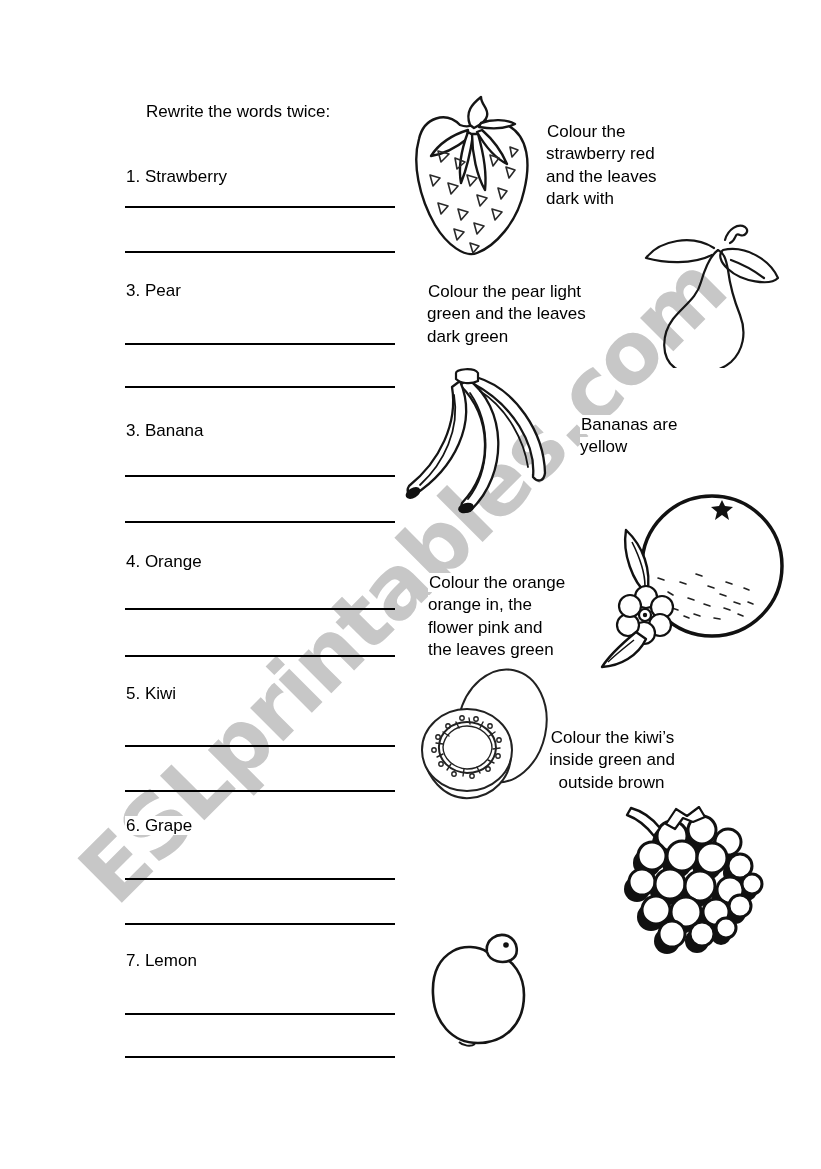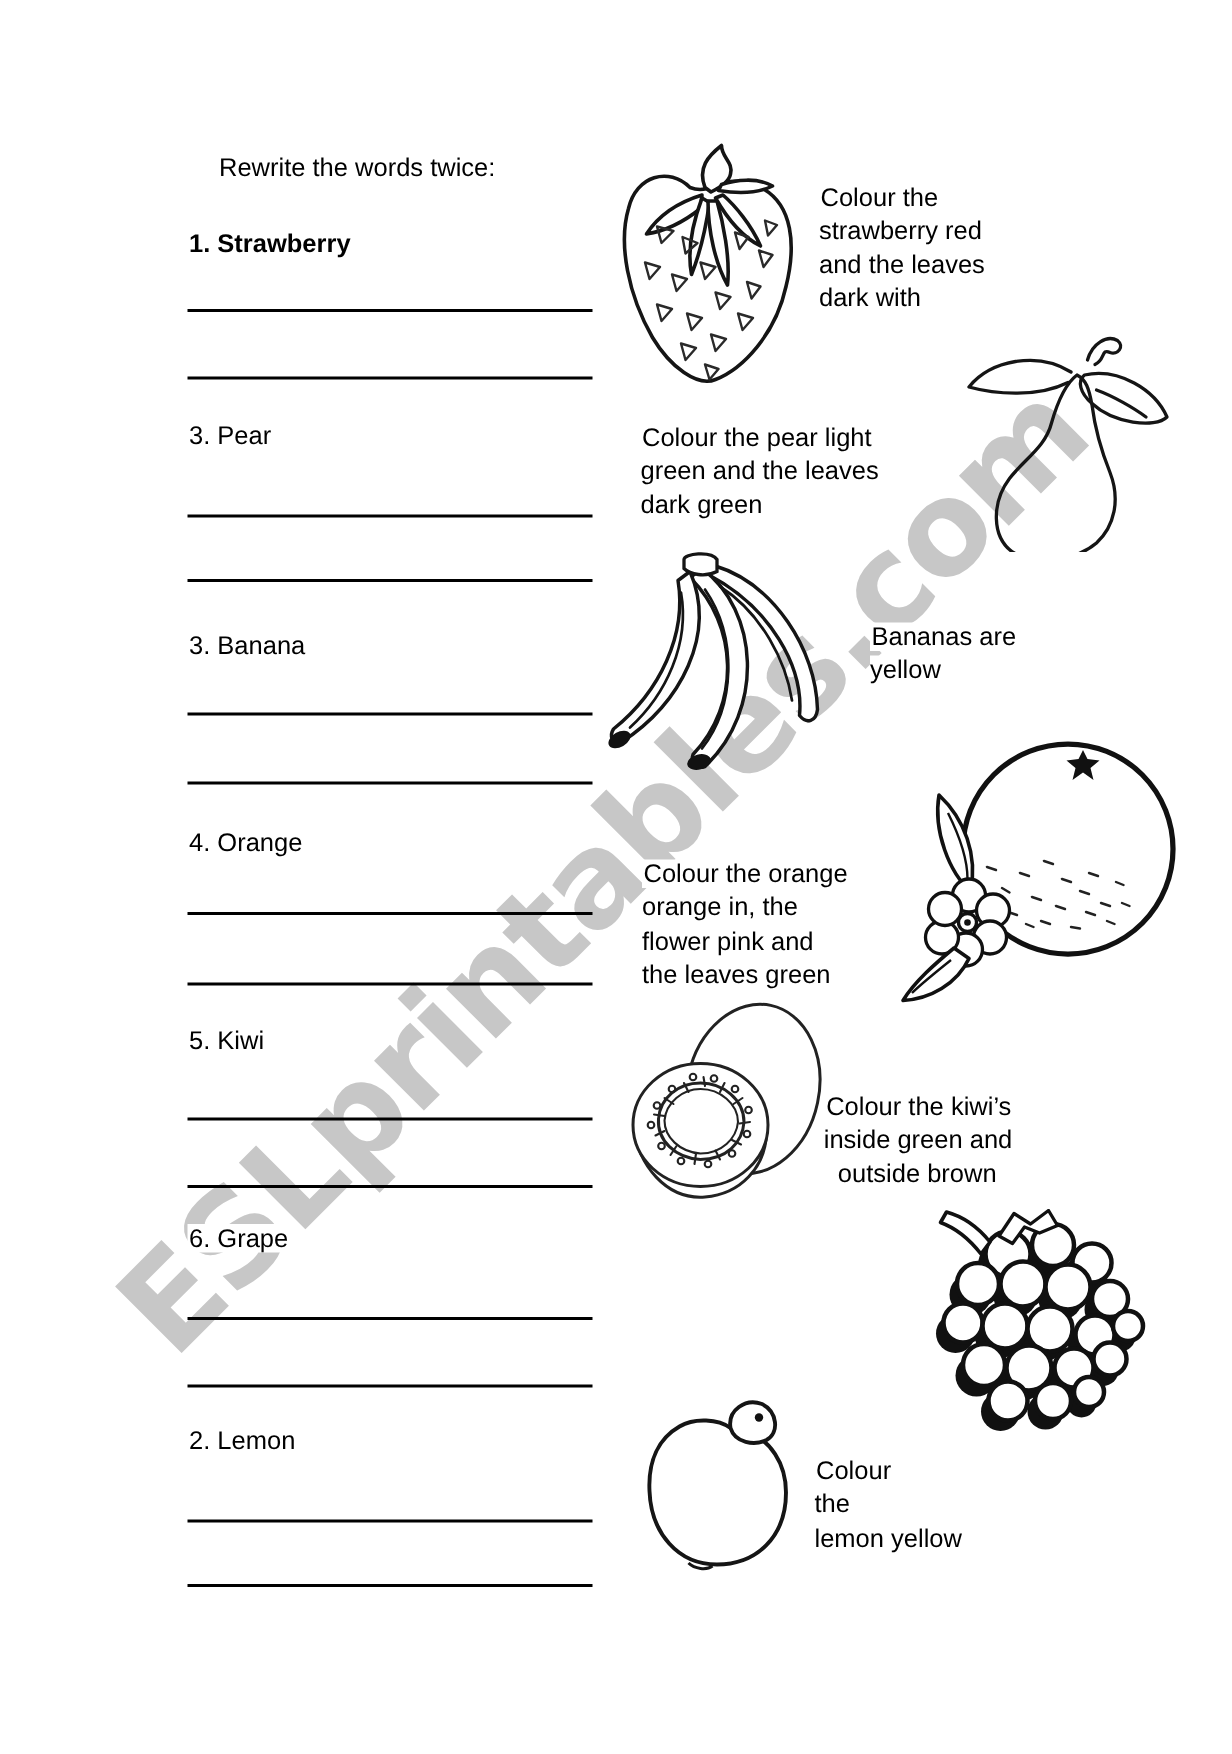--- a/index.html
+++ b/index.html
@@ -27,21 +27,21 @@
 </head>
 <body>
 
 <div class="page">
 
   <div class="watermark">ESLprintables.com</div>
 
   <div class="txt" style="left:125px; top:101px;margin-left:20px;">
     <span>Rewrite the words twice:</span></div>
 
-  <div class="txt" style="left:125px; top:152px;font-weight:bold;">
+  <div class="txt" style="left:125px; top:166px;">
     <span>1. Strawberry</span></div>
   <div class="wline" style="top:206px;"></div>
   <div class="wline" style="top:251px;"></div>
 
   <div class="txt" style="left:125px; top:280px;">
     <span>3. Pear</span></div>
   <div class="wline" style="top:343px;"></div>
   <div class="wline" style="top:386px;"></div>
 
   <div class="txt" style="left:125px; top:420px;">
@@ -58,21 +58,21 @@
     <span>5. Kiwi</span></div>
   <div class="wline" style="top:745px;"></div>
   <div class="wline" style="top:790px;"></div>
 
   <div class="txt" style="left:125px; top:815px;">
     <span>6. Grape</span></div>
   <div class="wline" style="top:878px;"></div>
   <div class="wline" style="top:923px;"></div>
 
   <div class="txt" style="left:125px; top:950px;">
-    <span>2. Lemon</span></div>
+    <span>7. Lemon</span></div>
   <div class="wline" style="top:1013px;"></div>
   <div class="wline" style="top:1056px;"></div>
 
   <div class="txt" style="left:546px; top:121px;">
     <span>Colour the
 strawberry red
 and the leaves
 dark with</span></div>
   <div class="txt" style="left:427px; top:281px;">
     <span>Colour the pear light
@@ -83,24 +83,20 @@
 yellow</span></div>
   <div class="txt center" style="left:528px; top:727px; width:168px;">
     <span>Colour the kiwi’s
 inside green and
 outside brown</span></div>
   <div class="txt" style="left:428px; top:572px;">
     <span>Colour the orange
 orange in, the
 flower pink and
 the leaves green</span></div>
-  <div class="txt" style="left:543px; top:970px;">
-    <span>Colour
-the
-lemon yellow</span></div>
 
   <div class="art" style="left:410px; top:95px;">
     <svg width="128" height="168" viewBox="0 0 128 168">
       <g stroke="#151515" stroke-width="2.4" fill="#ffffff" stroke-linejoin="round" stroke-linecap="round">
         <path d="M50,30 C36,16 14,22 9,44 C2,68 9,102 25,130 C37,150 55,163 67,158 C85,151 107,128 114,96 C121,68 118,42 99,31 C87,24 74,25 66,29 C60,32 55,32 50,30 Z"></path>
         <path d="M60,30 C55,17 62,9 71,2 C71,10 79,13 77,21 C76,27 68,31 64,33 Z"></path>
         <path d="M58,35 C45,39 30,47 21,61 C34,59 47,52 57,44 Z"></path>
         <path d="M58,37 C52,53 48,72 51,88 C57,73 61,54 63,40 Z"></path>
         <path d="M62,39 C62,59 67,81 75,95 C77,77 72,53 68,39 Z"></path>
         <path d="M67,37 C75,51 85,63 97,69 C91,55 80,42 72,35 Z"></path>

